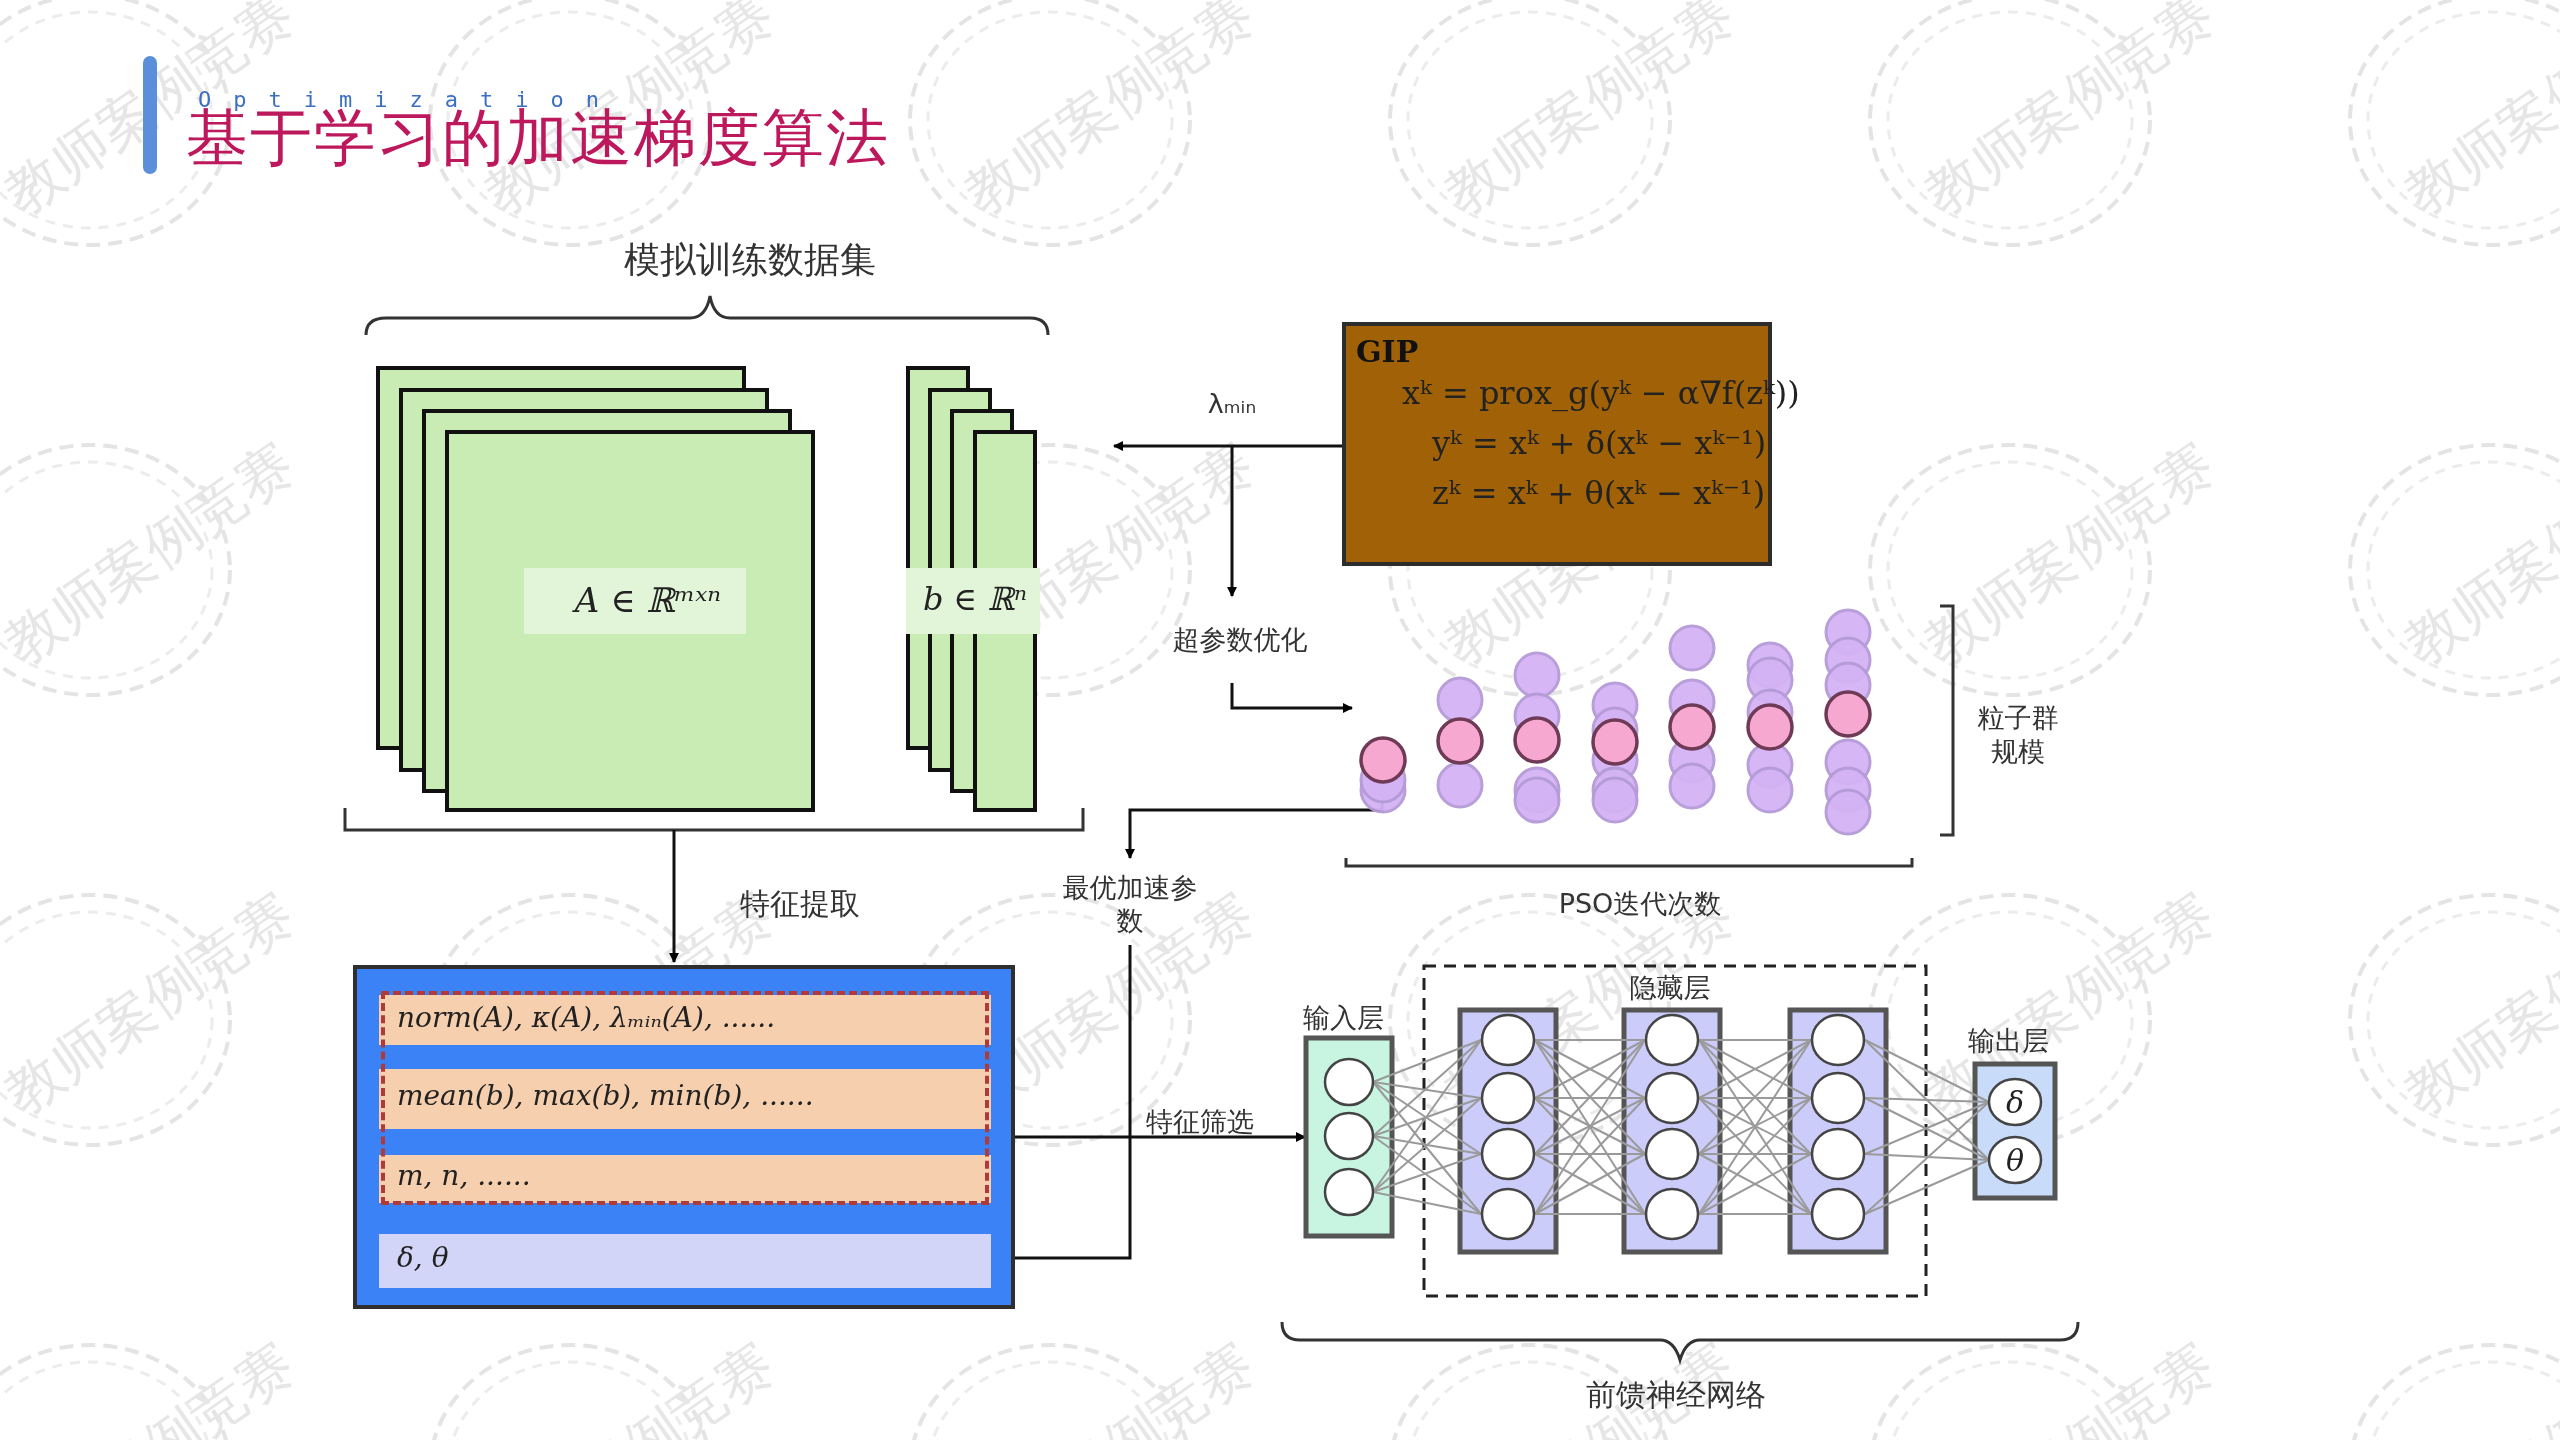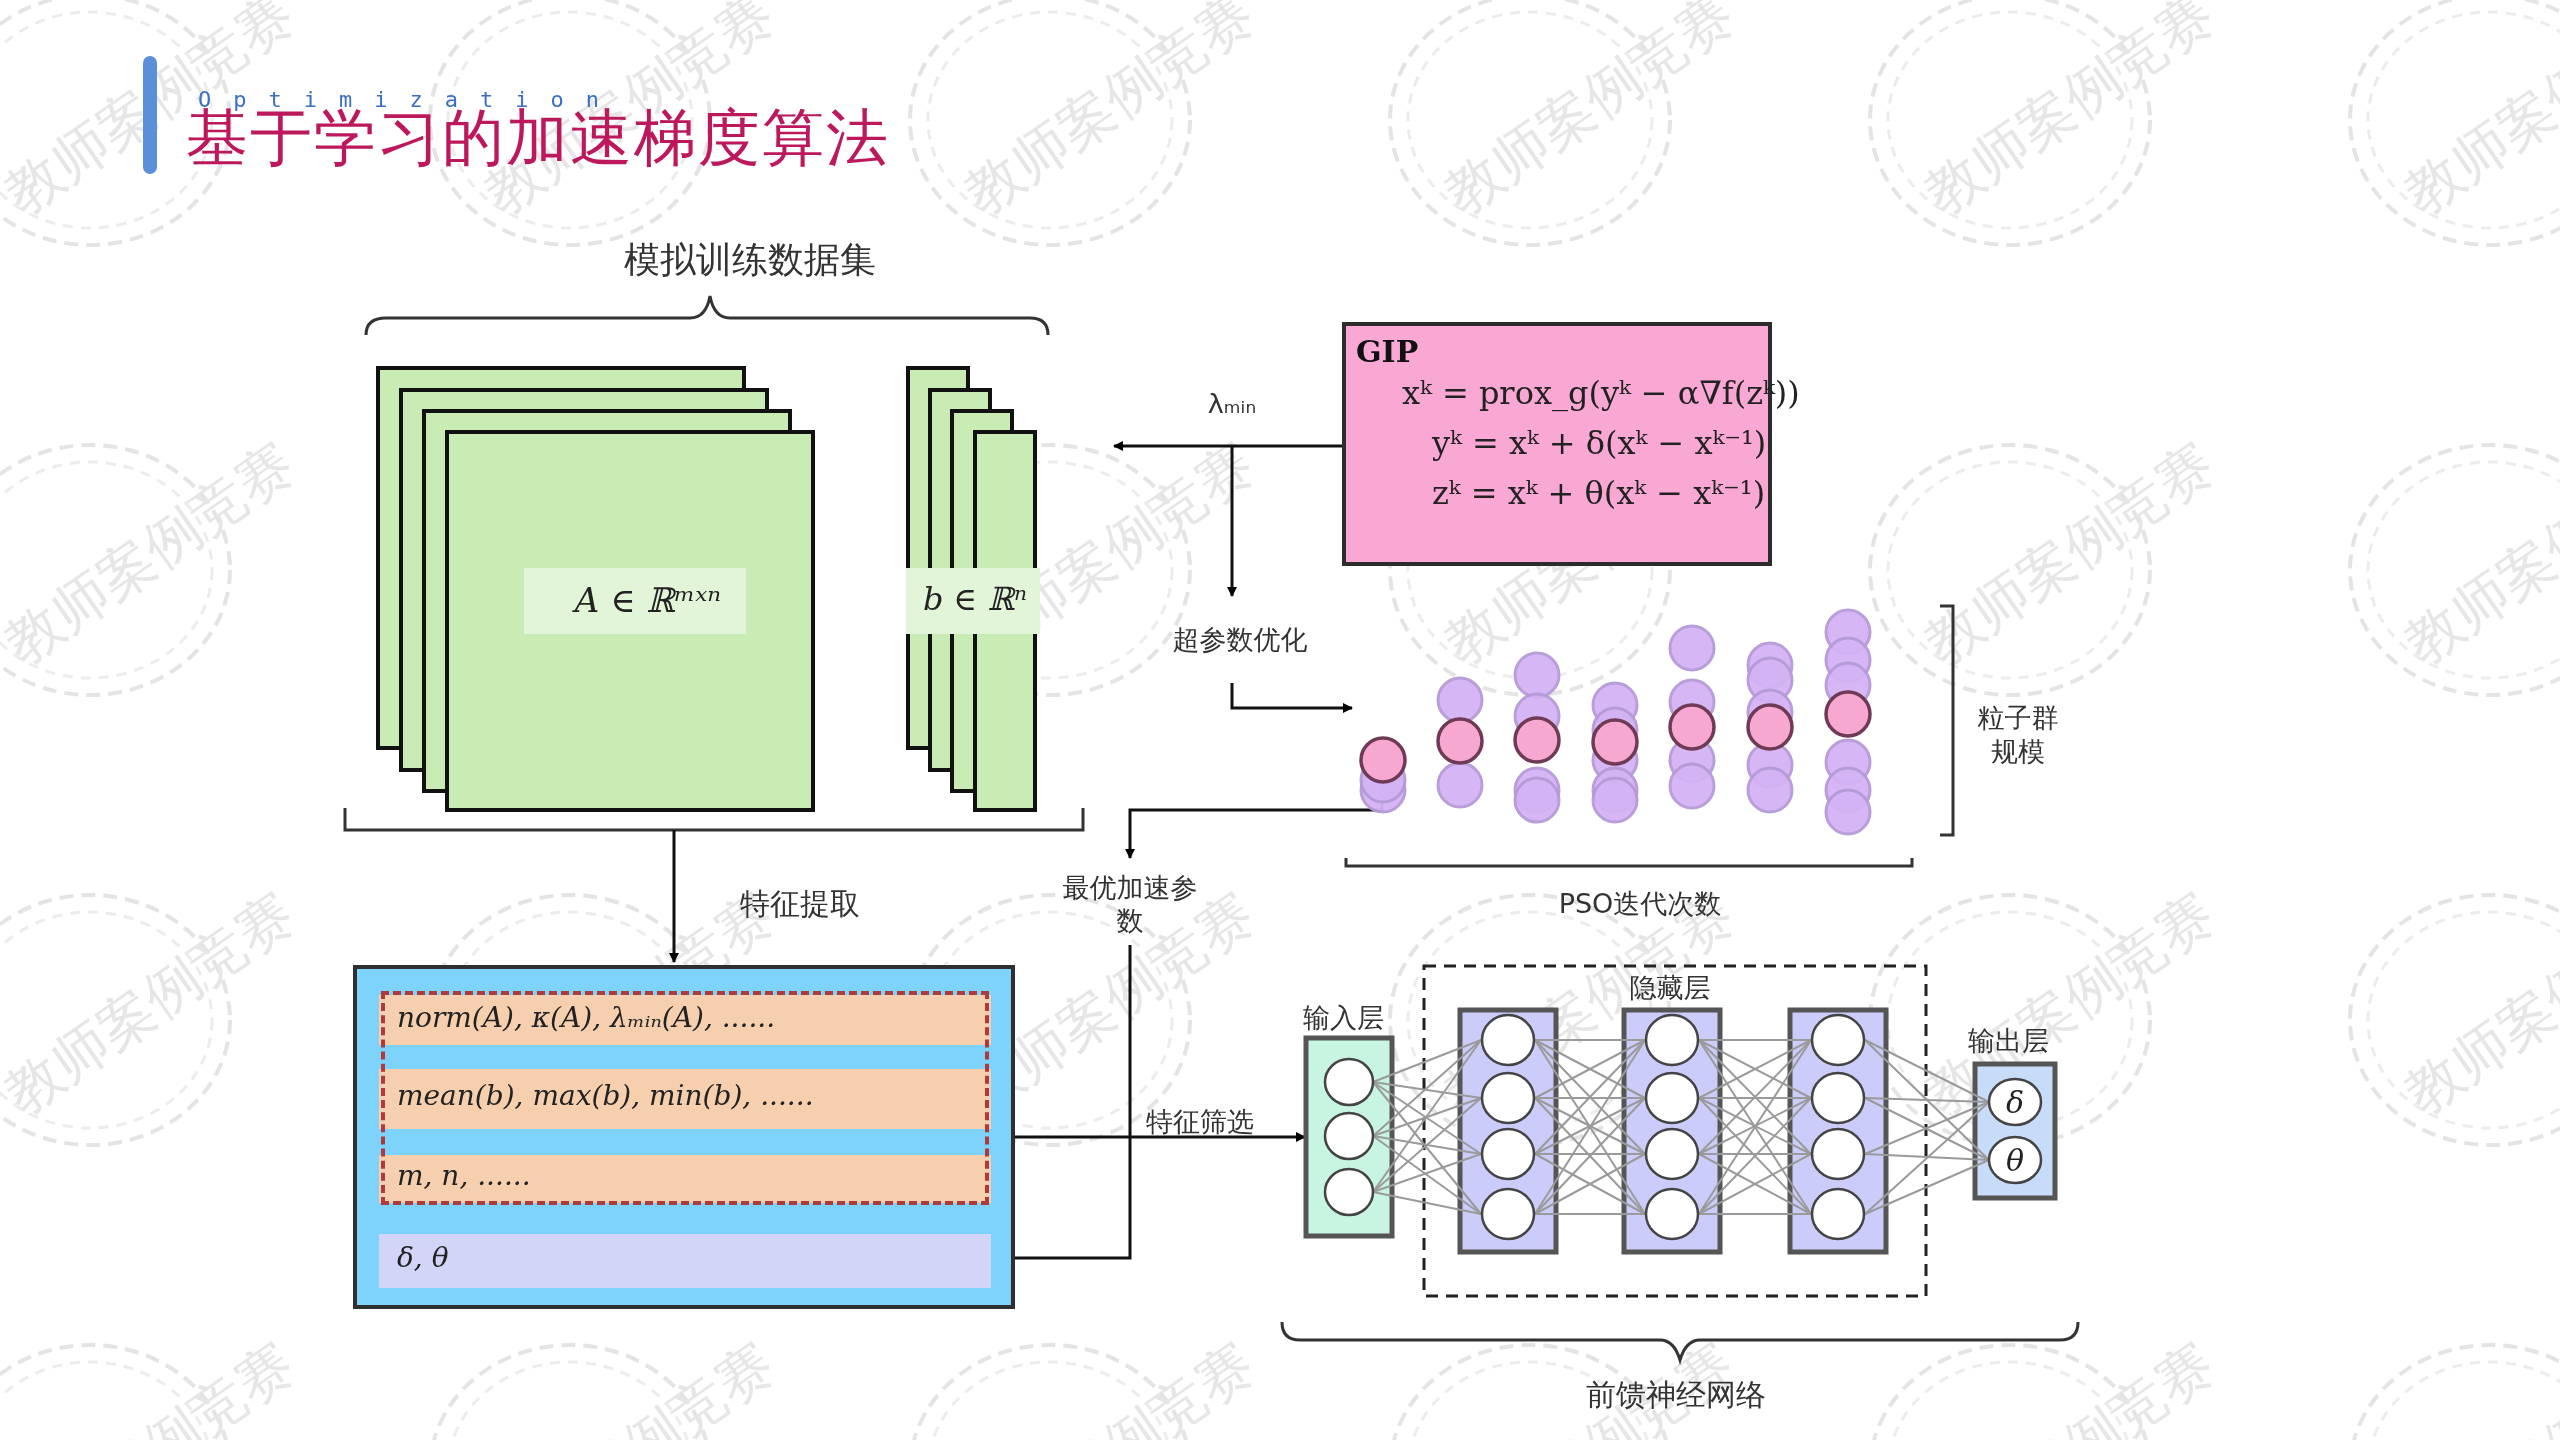--- a/index.html
+++ b/index.html
@@ -5,24 +5,24 @@
   html,body{margin:0;padding:0;background:#ffffff;}
   body{width:2560px;height:1440px;position:relative;overflow:hidden;font-family:"DejaVu Sans","Liberation Sans",sans-serif;}
   .abs{position:absolute;}
   #watermarks{position:absolute;left:0;top:0;width:2560px;height:1440px;pointer-events:none;}
   .title-bar{left:143px;top:56px;width:14px;height:118px;border-radius:7px;background:#5b8fd9;}
   .subtitle{left:198px;top:58px;font-family:"DejaVu Sans Mono","Liberation Mono",monospace;font-size:22px;letter-spacing:22px;color:#3b6fc4;margin-top:29px;}
   .title{left:186px;top:96px;font-family:"DejaVu Serif","Liberation Serif",serif;font-size:62px;color:#be185d;letter-spacing:2px;}
   .lbl{font-size:27px;color:#333333;white-space:nowrap;}
   .center{transform:translateX(-50%);text-align:center;}
   .math{font-family:"DejaVu Serif","Liberation Serif",serif;font-style:italic;color:#222;}
-  .gip-box{left:1342px;top:322px;width:430px;height:244px;background:#f9a8d4;border:4px solid #2c2c2c;box-sizing:border-box;}
+  .gip-box{left:1342px;top:322px;width:430px;height:244px;background:#a16207;border:4px solid #2c2c2c;box-sizing:border-box;}
   .gip-title{left:10px;top:8px;font-family:"DejaVu Serif","Liberation Serif",serif;font-weight:bold;font-size:30px;color:#111;}
   .gip-eq{font-family:"DejaVu Serif","Liberation Serif",serif;font-size:32px;color:#222;white-space:nowrap;}
-  .feat-box{left:353px;top:965px;width:662px;height:344px;background:#7dd3fc;border:4px solid #2f2f2f;box-sizing:border-box;}
+  .feat-box{left:353px;top:965px;width:662px;height:344px;background:#3b82f6;border:4px solid #2f2f2f;box-sizing:border-box;}
   .feat-row{left:22px;width:612px;height:50px;background:#f6cfae;}
   .feat-text{left:40px;font-family:"DejaVu Serif","Liberation Serif",serif;font-style:italic;font-size:28px;color:#222;white-space:nowrap;}
   .dash-red{left:24px;top:22px;width:608px;height:214px;border:4px dashed #b03a3a;box-sizing:border-box;}
   .out-row{left:22px;top:265px;width:612px;height:54px;background:#d2d5f7;}
   svg text{font-family:"DejaVu Sans","Liberation Sans",sans-serif;}
 </style>
 </head>
 <body>
 
 <svg id="watermarks" xmlns="http://www.w3.org/2000/svg">

